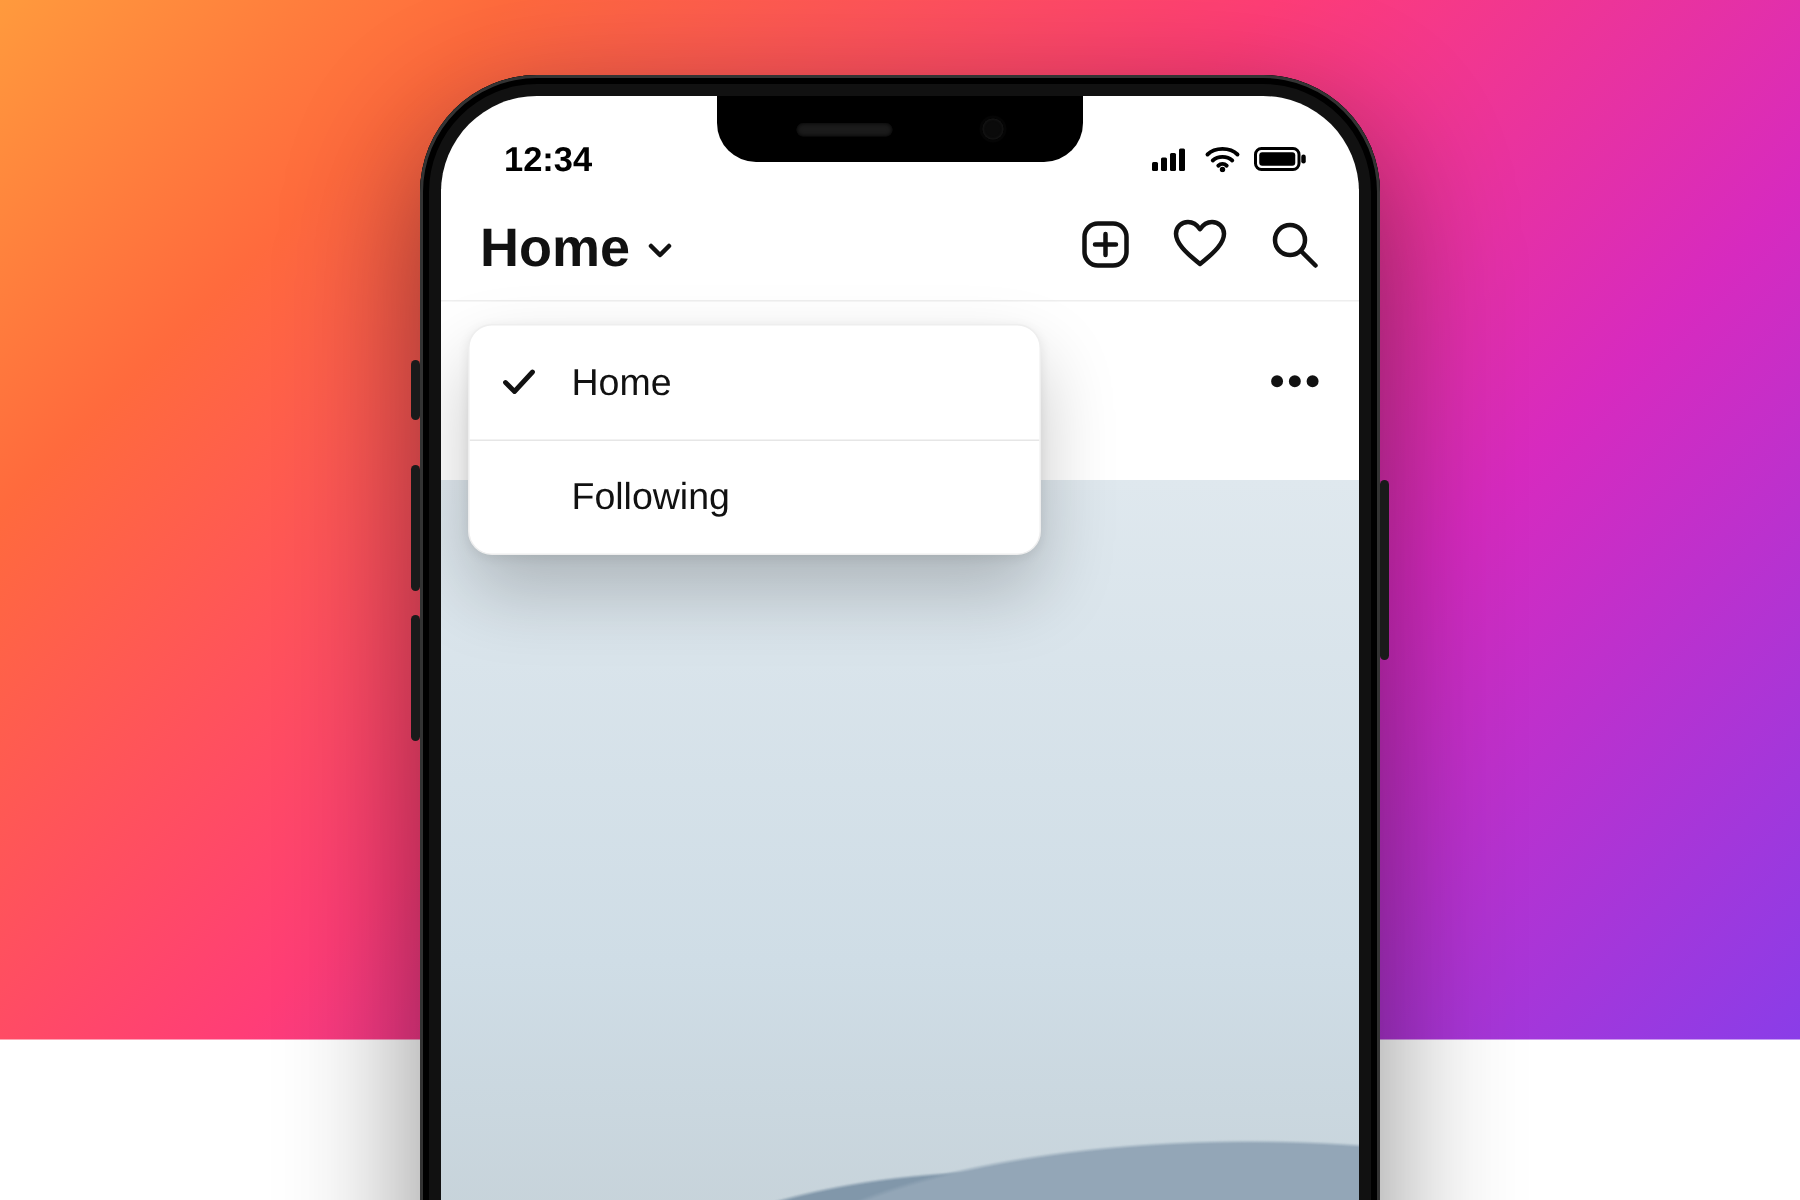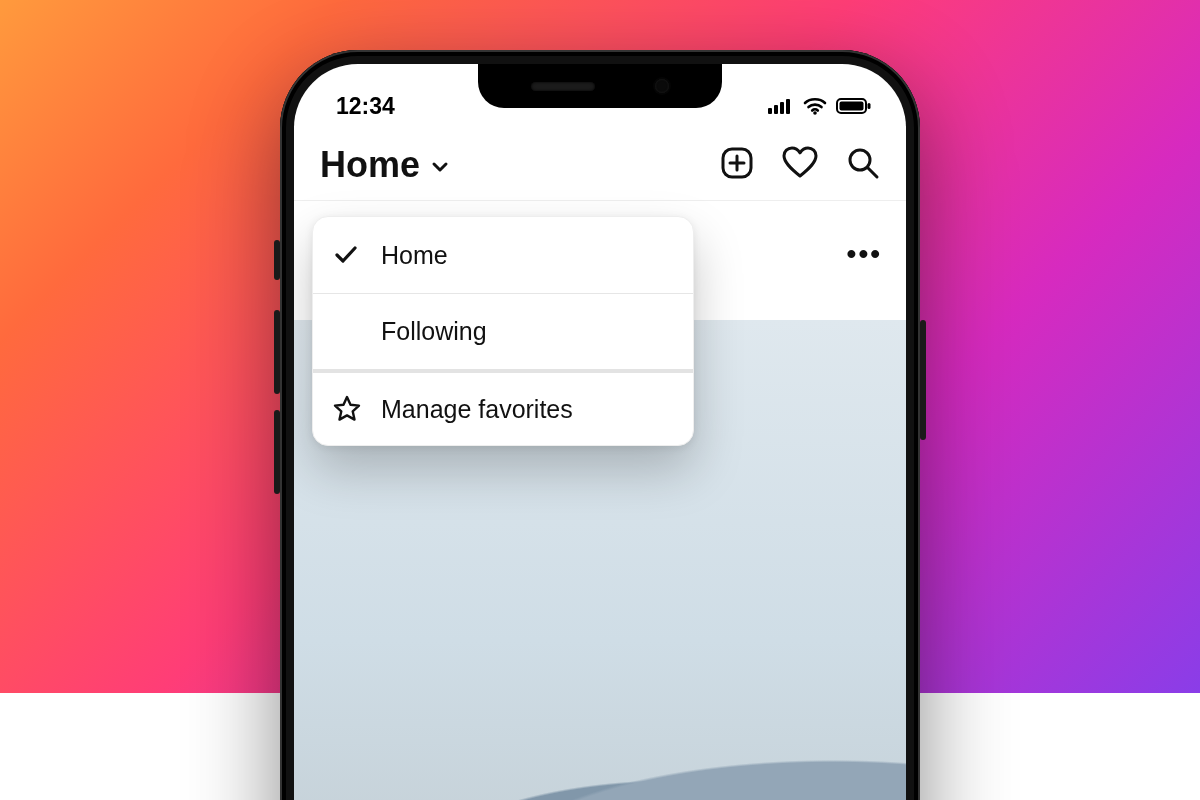--- a/index.html
+++ b/index.html
@@ -201,28 +201,20 @@
             <svg width="26" height="26" viewBox="0 0 26 26">
                 <path d="M4 13 L10 19 L22 6" fill="none" stroke="#111" stroke-width="3.2" stroke-linecap="round" stroke-linejoin="round"></path>
               </svg>
           </span>
           <span>Home</span>
         </div>
         <div class="dd-item">
           <span class="dd-icon-slot"></span>
           <span>Following</span>
         </div>
-        <div class="dd-item manage">
-          <span class="dd-icon-slot">
-            <svg width="28" height="28" viewBox="0 0 28 28">
-                <path d="M14 2 L17.5 9.7 L26 10.6 L19.7 16.3 L21.5 24.6 L14 20.4 L6.5 24.6 L8.3 16.3 L2 10.6 L10.5 9.7 Z" fill="none" stroke="#111" stroke-width="2.4" stroke-linejoin="round"></path>
-              </svg>
-          </span>
-          <span>Manage favorites</span>
-        </div>
       </div>
 
       <div class="feed-image">
         <div class="sky"></div>
         <div class="mountains"></div>
 
       </div>
 
     </div>
   </div>

